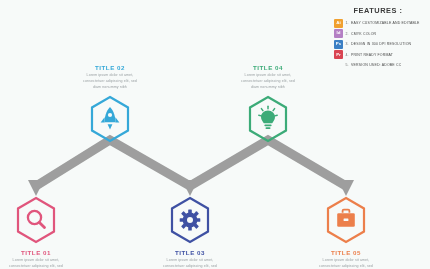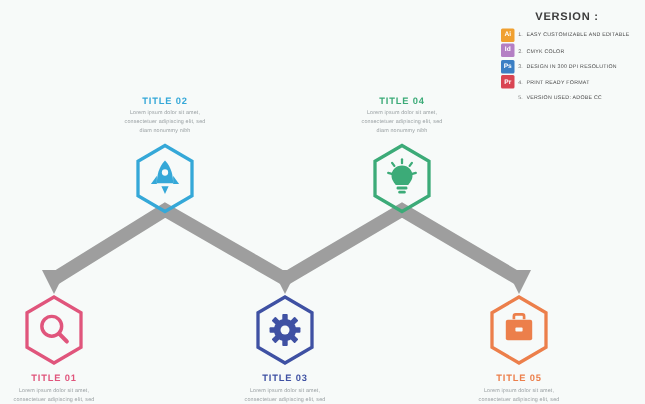--- a/index.html
+++ b/index.html
@@ -215,21 +215,21 @@
         <path d="M18.6 16.8 L18.6 14.8 C18.6 14.1 19.1 13.6 19.8 13.6 L24.2 13.6 C24.9 13.6 25.4 14.1 25.4 14.8 L25.4 16.8" fill="none" stroke="#ec7f4b" stroke-width="1.8"></path>
         <rect x="13.2" y="17.2" width="17.6" height="13.6" rx="1.3" fill="#ec7f4b"></rect>
         <rect x="19.6" y="22.4" width="4.8" height="2.6" rx="0.6" fill="#f7faf9"></rect>
       </svg>
     </div>
     <p class="node-title" style="color:#ec7f4b;">TITLE 05</p>
     <p class="node-body">Lorem ipsum dolor sit amet, consectetuer adipiscing elit, sed diam nonummy nibh</p>
   </div>
 
   <div id="features">
-    <div id="features-title">VERSION :</div>
+    <div id="features-title">FEATURES :</div>
 
     <div class="feat-row">
       <span class="feat-badge" style="background:#f0a030;">Ai</span>
       <span class="feat-num">1.</span>
       <span class="feat-text">EASY CUSTOMIZABLE AND EDITABLE</span>
     </div>
 
     <div class="feat-row">
       <span class="feat-badge" style="background:#b47fc4;">Id</span>
       <span class="feat-num">2.</span>

